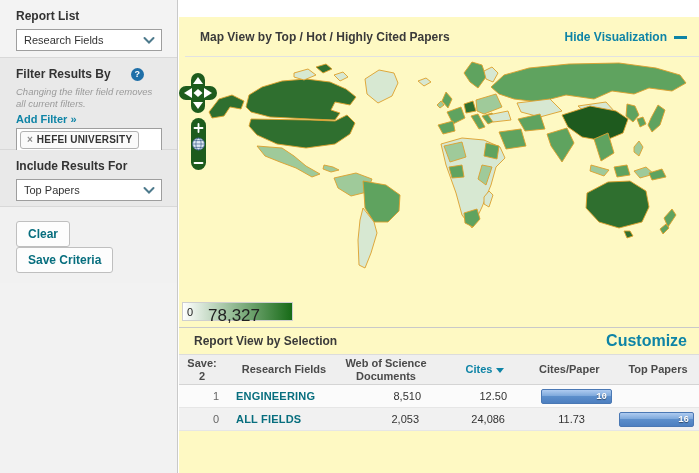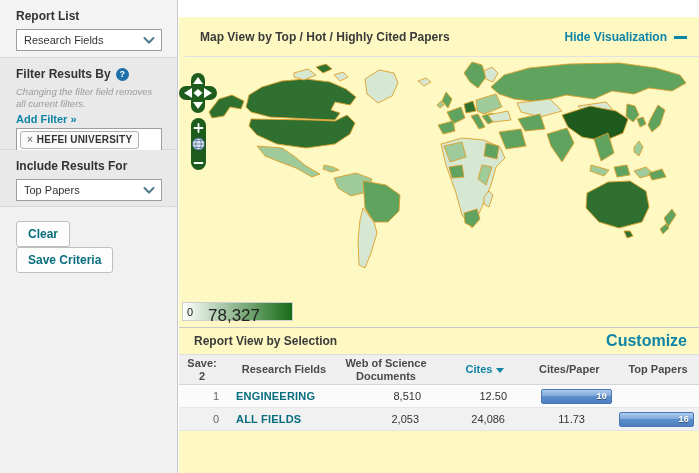--- a/index.html
+++ b/index.html
@@ -13,21 +13,21 @@
   .sidebar{
     position:absolute; left:0; top:0; bottom:0; width:178px;
     background:#f2f2f2; border-right:1px solid #c9c9c9;
   }
   .sb-section{ padding:9px 14px 10px 16px; }
   .sb-a{ background:#f3f3f3; height:57px; }
   .sb-b{ background:#e9e9e9; border-top:1px solid #d8d8d8; border-bottom:1px solid #d8d8d8; height:93px; }
   .sb-c{ background:#e9e9e9; border-bottom:1px solid #d8d8d8; height:57px; }
   .sb-d{ background:#f1f1f1; padding-top:14px; }
   .sb-heading{ font-size:12px; font-weight:bold; color:#333; }
-  .sb-heading-row{ display:flex; align-items:center; gap:5px; }
+  .sb-heading-row{ display:flex; align-items:center; gap:20px; }
   .help{
     display:inline-block; width:13px; height:13px; border-radius:50%;
     background:#1f6fa8; color:#fff; font-size:9px; font-weight:bold;
     text-align:center; line-height:13px; cursor:pointer;
   }
   .select{
     margin-top:6px; height:22px; background:#fff; border:1px solid #9e9e9e;
     display:flex; align-items:center; justify-content:space-between;
     padding:0 6px 0 7px; cursor:pointer; width:146px;
   }

